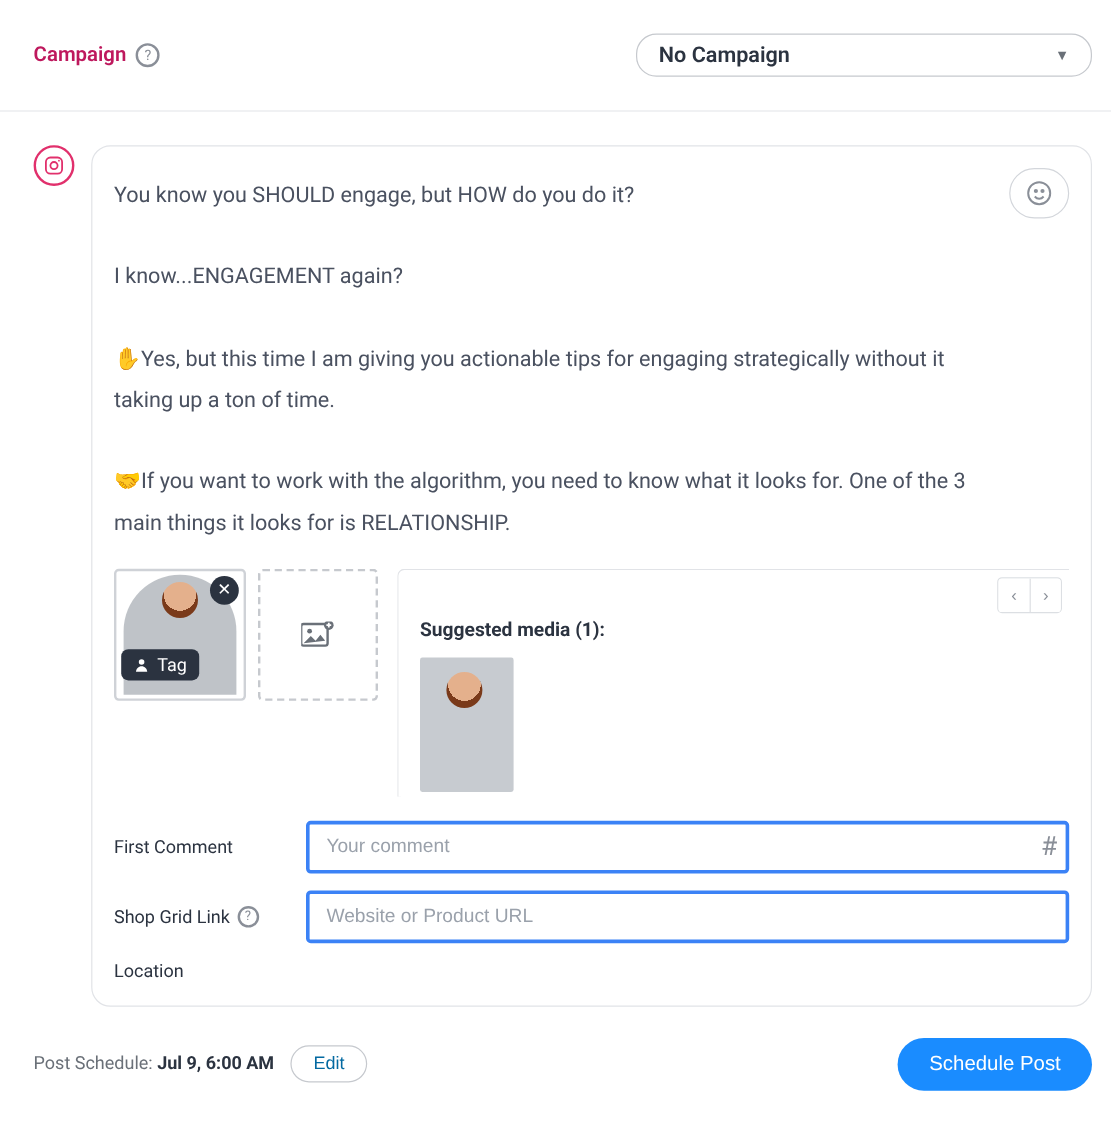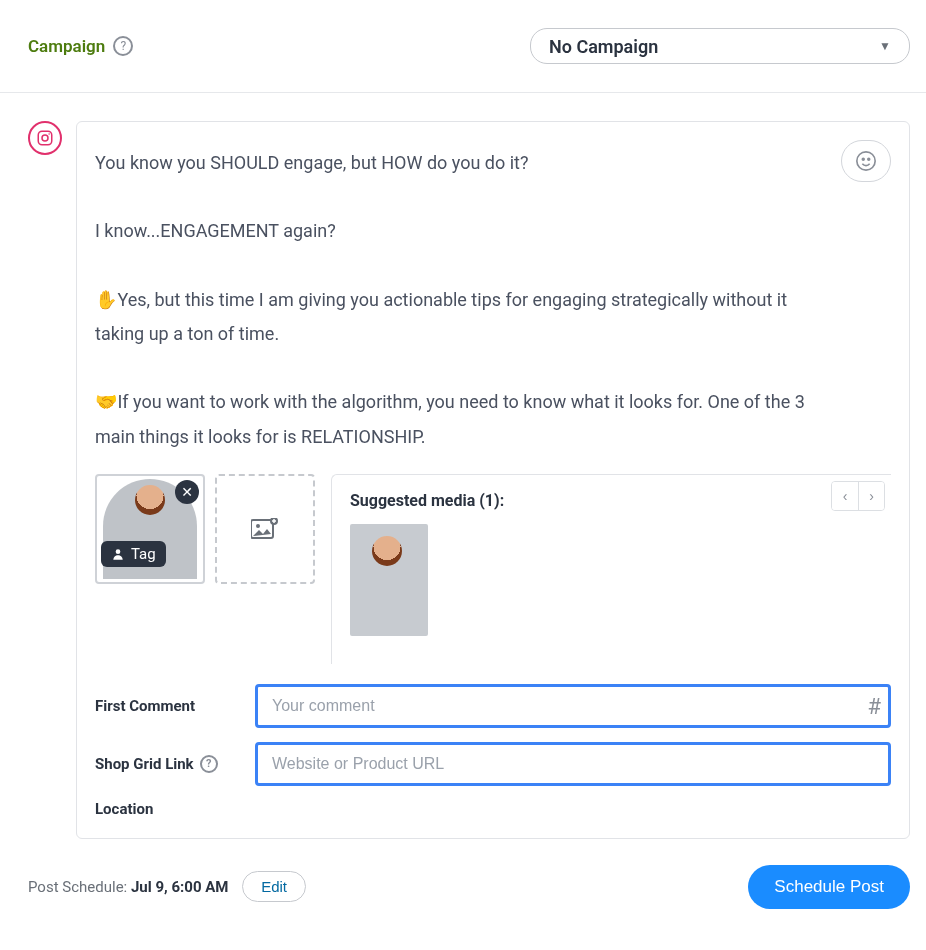--- a/index.html
+++ b/index.html
@@ -10,40 +10,40 @@
     width: 926px;
   }
   .campaign-row {
     display: flex;
     align-items: center;
     justify-content: space-between;
     padding: 28px 16px 28px 28px;
     border-bottom: 1px solid #e6e8eb;
   }
   .campaign-left { display: flex; align-items: center; gap: 8px; }
-  .campaign-label { font-size: 17px; font-weight: 600; color: #4d7c0f; }
+  .campaign-label { font-size: 17px; font-weight: 600; color: #be185d; }
   .help-circle {
     width: 20px; height: 20px; border: 2px solid #8a8f98; border-radius: 50%;
     display: flex; align-items: center; justify-content: center; font-size: 12px;
     color: #8a8f98;
   }
   .campaign-select {
     width: 380px; height: 36px; border: 1px solid #c6c9ce; border-radius: 17px;
     display: flex; align-items: center; justify-content: space-between;
     padding: 0 18px; font-size: 18px; font-weight: 600; color: #2b3340;
     background: #fff; cursor: pointer;
   }
   .caret { color: #6a7078; font-size: 12px; }
   .composer-wrap { display: flex; gap: 14px; padding: 28px 16px 0 28px; }
   .platform-badge {
     width: 34px; height: 34px; border-radius: 50%; border: 2px solid #e1306c;
     display: flex; align-items: center; justify-content: center; flex-shrink: 0;
   }
   .composer-card {
-    flex: 1; border: 1px solid #e1e3e7; border-radius: 6px; padding: 0 0 20px 0;
+    flex: 1; border: 1px solid #e1e3e7; border-radius: 16px; padding: 0 0 20px 0;
     display: flex; flex-direction: column; position: relative;
   }
   .post-text {
     padding: 24px 70px 10px 18px; font-size: 18px; line-height: 1.9; color: #4a5160;
     white-space: pre-wrap;
   }
   .emoji-btn {
     position: absolute; top: 18px; right: 18px; width: 50px; height: 42px;
     border: 1px solid #d3d6db; border-radius: 22px; background: #fff;
     display: flex; align-items: center; justify-content: center; cursor: pointer;
@@ -81,41 +81,41 @@
   }
   .add-media {
     width: 100px; height: 110px; border: 2px dashed #c6c9ce; border-radius: 4px;
     display: flex; align-items: center; justify-content: center; cursor: pointer; color: #6a7078;
   }
   .suggested-panel {
     flex: 1; border-left: 1px solid #e1e3e7; border-top: 1px solid #e1e3e7;
     border-top-left-radius: 6px; padding: 16px 18px 0 18px; margin-left: 6px; position: relative;
     min-height: 190px;
   }
-  .suggested-title { font-size: 16px; font-weight: 700; color: #2b3340; margin-bottom: 14px; }
+  .suggested-title { font-size: 16px; font-weight: 700; color: #2b3340; margin-bottom: 14px; margin-top: 24px; }
   .suggest-thumb {
     width: 78px; height: 112px; border-radius: 2px; overflow: hidden;
     background: linear-gradient(#c7cbd0,#c7cbd0); position: relative;
   }
   .suggest-thumb::after {
     content: "";
     position: absolute; top: 12px; left: 22px; width: 30px; height: 30px; border-radius: 50%;
     background: radial-gradient(circle at 50% 35%, #e4b08c 0 55%, #7a3a1a 55% 80%, transparent 80%);
   }
   .nav-arrows {
     position: absolute; top: 6px; right: 6px; display: flex; border: 1px solid #dcdfe3;
     border-radius: 4px; overflow: hidden;
   }
   .nav-arrows button {
     width: 26px; height: 28px; border: none; background: #fff; color: #8a8f98; cursor: pointer;
     font-size: 14px;
   }
   .nav-arrows button + button { border-left: 1px solid #dcdfe3; }
   .field-rows { padding: 20px 18px 0 18px; display: grid; grid-template-columns: 160px 1fr; row-gap: 14px; align-items: center; }
-  .field-label { font-size: 15px; font-weight: 700; color: #2b3340; display: flex; align-items: center; gap: 6px; }
+  .field-label { font-size: 15px; font-weight: 400; color: #2b3340; display: flex; align-items: center; gap: 6px; }
   .text-input {
     width: 100%; height: 44px; border: 3px solid #3b82f6; border-radius: 4px;
     padding: 0 40px 0 14px; font-size: 16px; color: #333; position: relative;
   }
   .input-wrap { position: relative; }
   .hash-icon {
     position: absolute; right: 10px; top: 50%; transform: translateY(-50%);
     font-size: 22px; color: #8a8f98; cursor: pointer;
   }
   .footer-row {

